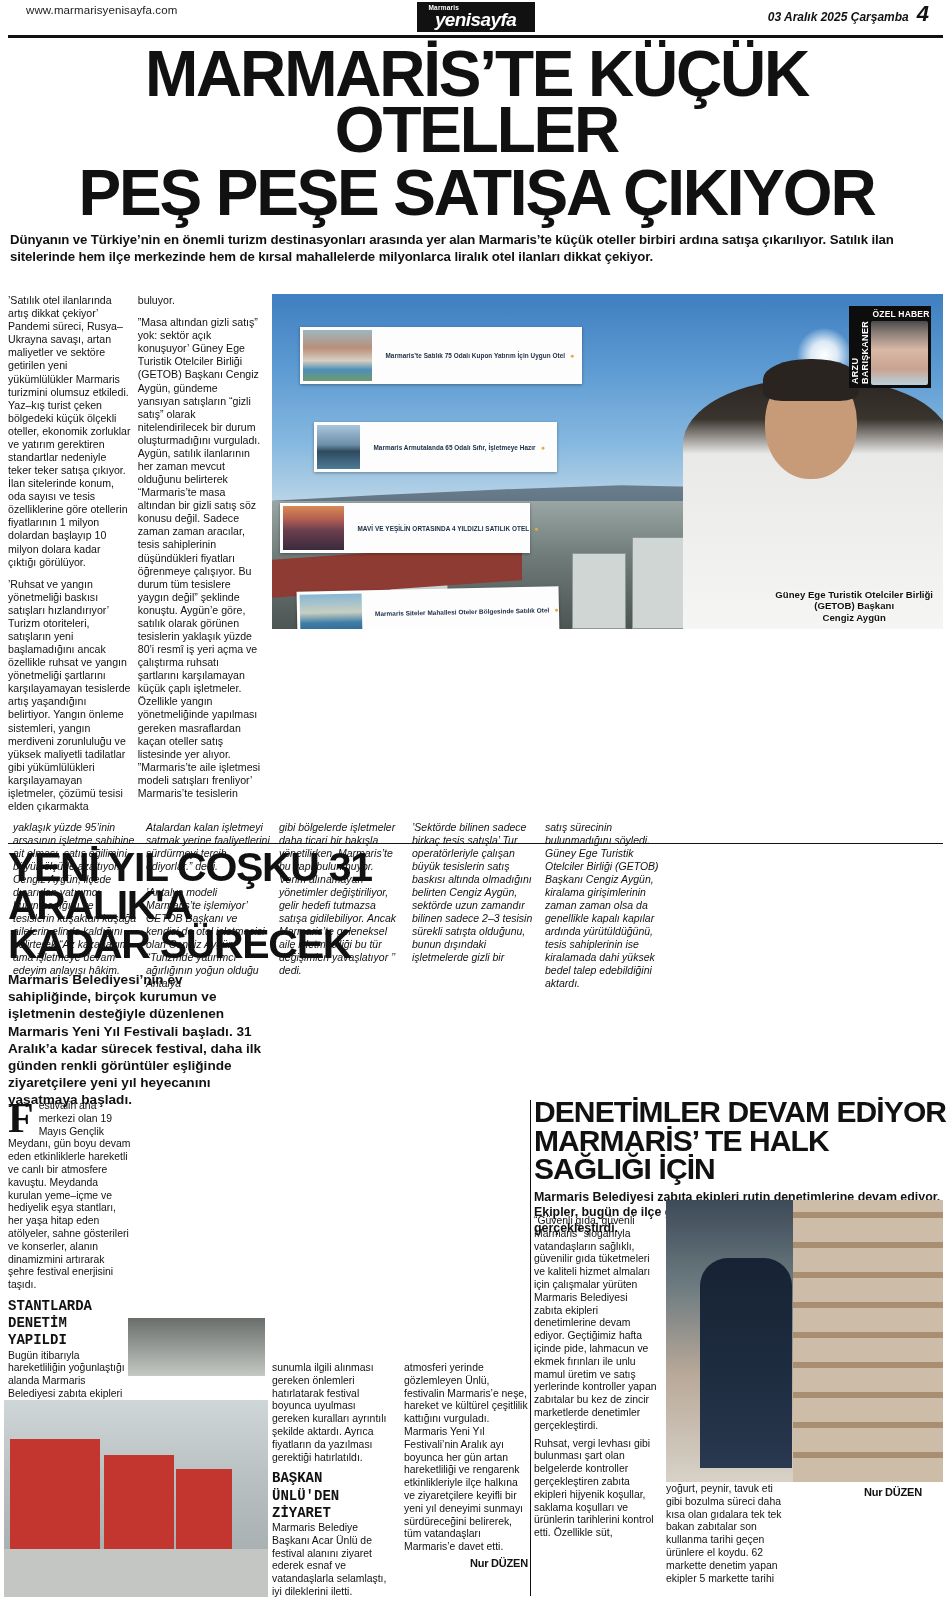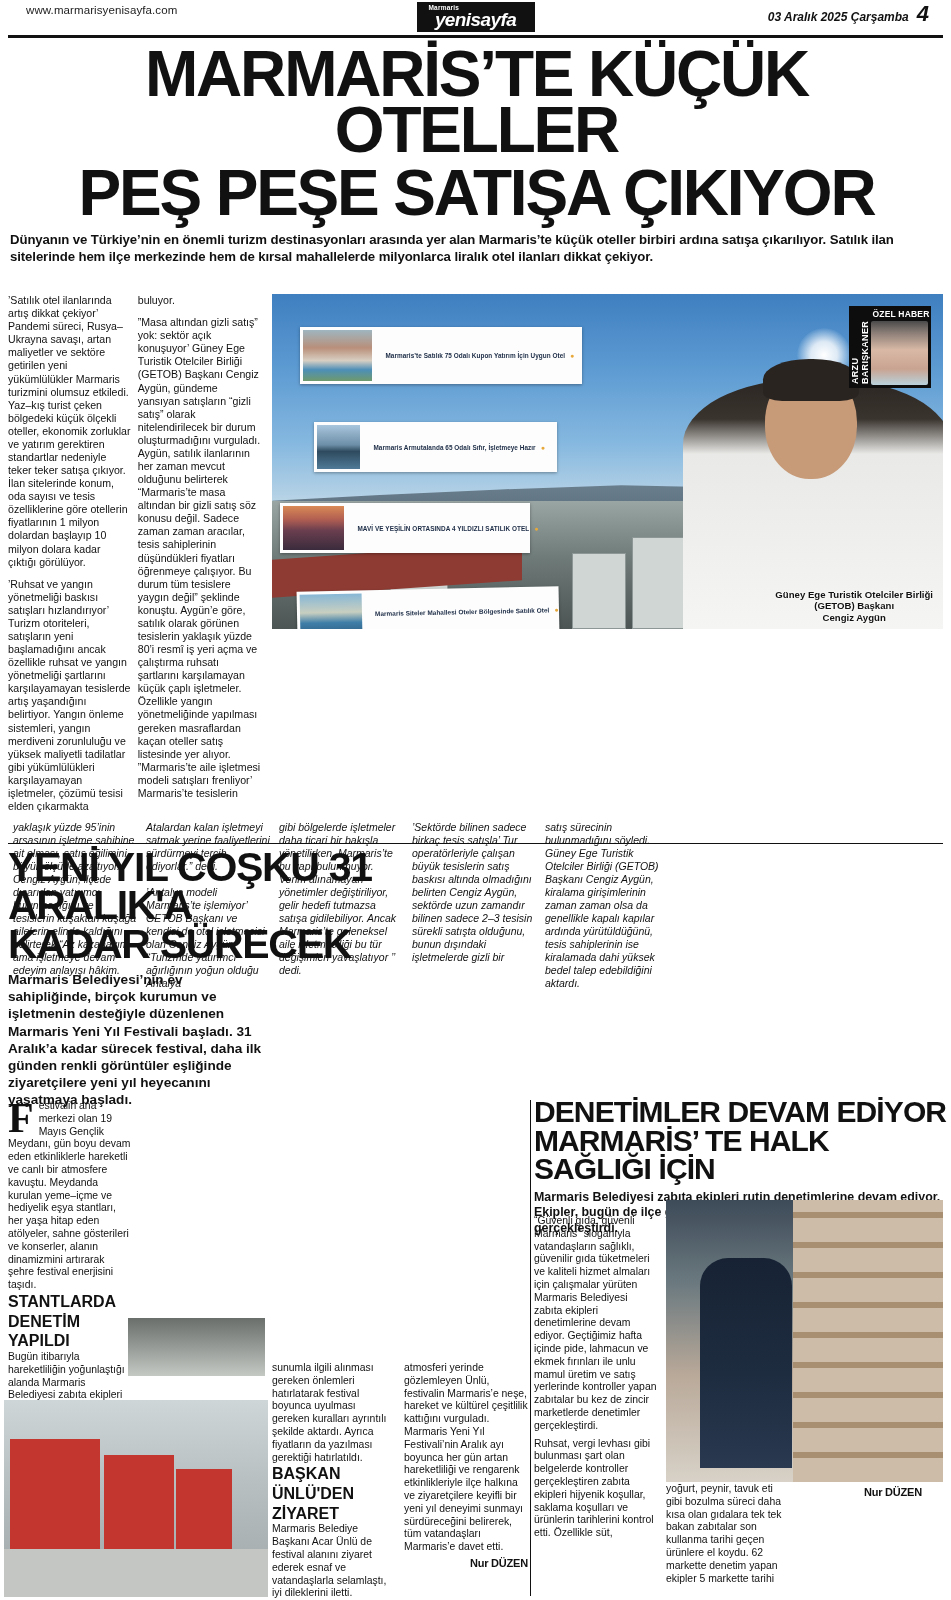--- a/index.html
+++ b/index.html
@@ -84,21 +84,21 @@
 
   
   .hl2 { font-size: 41px; line-height: .92; font-weight: bold; letter-spacing: -1.3px; padding-top: 2px; }
   .a2-lead { font-size: 13.6px; font-weight: bold; line-height: 1.26; width: 256px; margin-top: 7px; }
 
   
   .hl3 { font-size: 30px; line-height: .95; font-weight: bold; letter-spacing: -.9px; }
   .a3-lead { font-size: 12.4px; font-weight: bold; line-height: 1.25; margin-top: 6px; }
 
   .dropcap { float: left; font-size: 42px; line-height: .78; font-weight: bold; padding: 2px 5px 0 0; font-family: "Liberation Serif", serif; }
-  .subhead { font-weight: bold; font-size: 16px; display:block; margin-top: 0; }
+  .subhead { font-weight: bold; font-size: 14px; display:block; margin-top: 6px; font-family: Liberation Mono, monospace; }
   .credit { font-weight: bold; font-size: 11px; text-align: right; display:block; margin-top: 3px; letter-spacing:-.2px; }
 
   .photo4 { position:absolute; left: 4px; top: 1400px; width: 264px; height: 197px; overflow:hidden;
             background: linear-gradient(to bottom,#cfd6d8 0%,#b9c0c2 40%,#9fa6a8 100%); }
   .p4-stall { position:absolute; bottom: 38px; background:#c2362f; }
   .p4-floor { position:absolute; left:0; right:0; bottom:0; height: 48px; background:#c3c6c3; }
 
   .photo5 { position:absolute; left: 128px; top: 1318px; width: 137px; height: 58px;
             background: linear-gradient(to bottom,#6a6f6c 0%,#9a9f9b 55%,#c5c9c4 100%); }
   .photo6 { position:absolute; left: 666px; top: 1200px; width: 277px; height: 282px; overflow:hidden;

